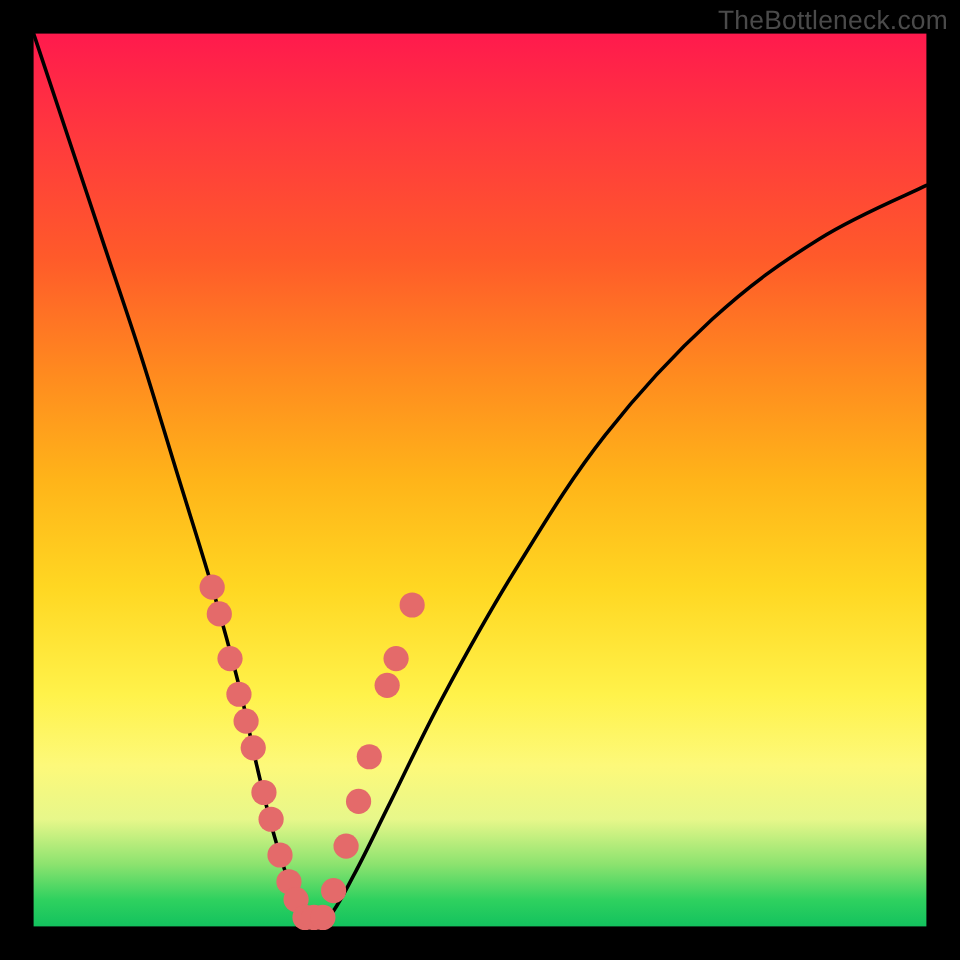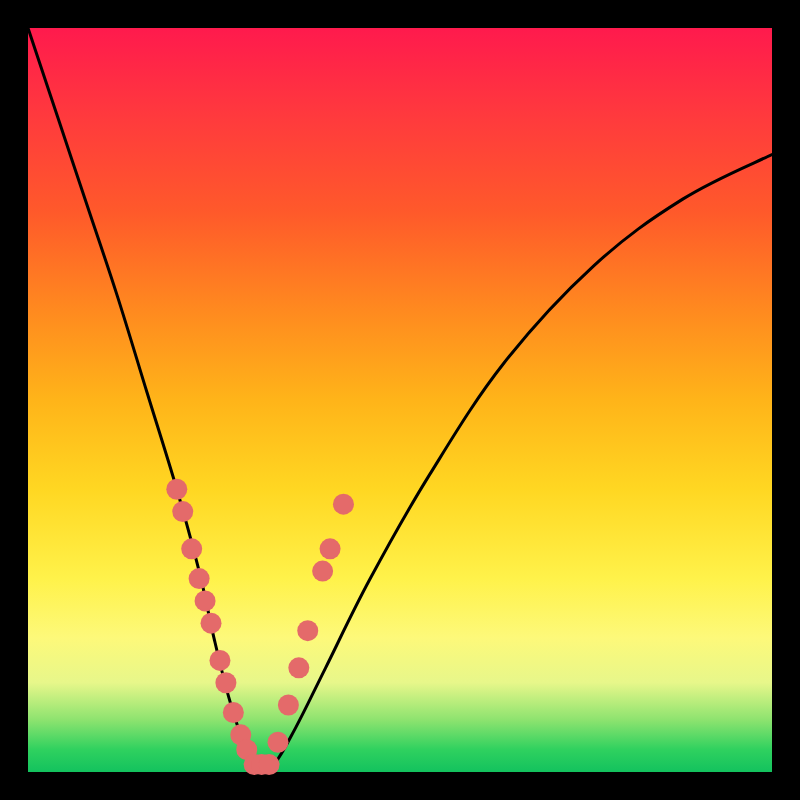--- a/index.html
+++ b/index.html
@@ -93,13 +93,14 @@
           <circle cx="249.984" cy="714.24" r="10.5" class="dot"></circle>
           <circle cx="260.4" cy="677.04" r="10.5" class="dot"></circle>
           <circle cx="270.816" cy="639.84" r="10.5" class="dot"></circle>
           <circle cx="279.744" cy="602.64" r="10.5" class="dot"></circle>
           <circle cx="294.624" cy="543.12" r="10.5" class="dot"></circle>
           <circle cx="302.064" cy="520.8" r="10.5" class="dot"></circle>
           <circle cx="315.456" cy="476.16" r="10.5" class="dot"></circle>
         </g>
     </svg>
   </div>
+  <div class="watermark">TheBottleneck.com</div>
 </div>
 
 </body></html>

